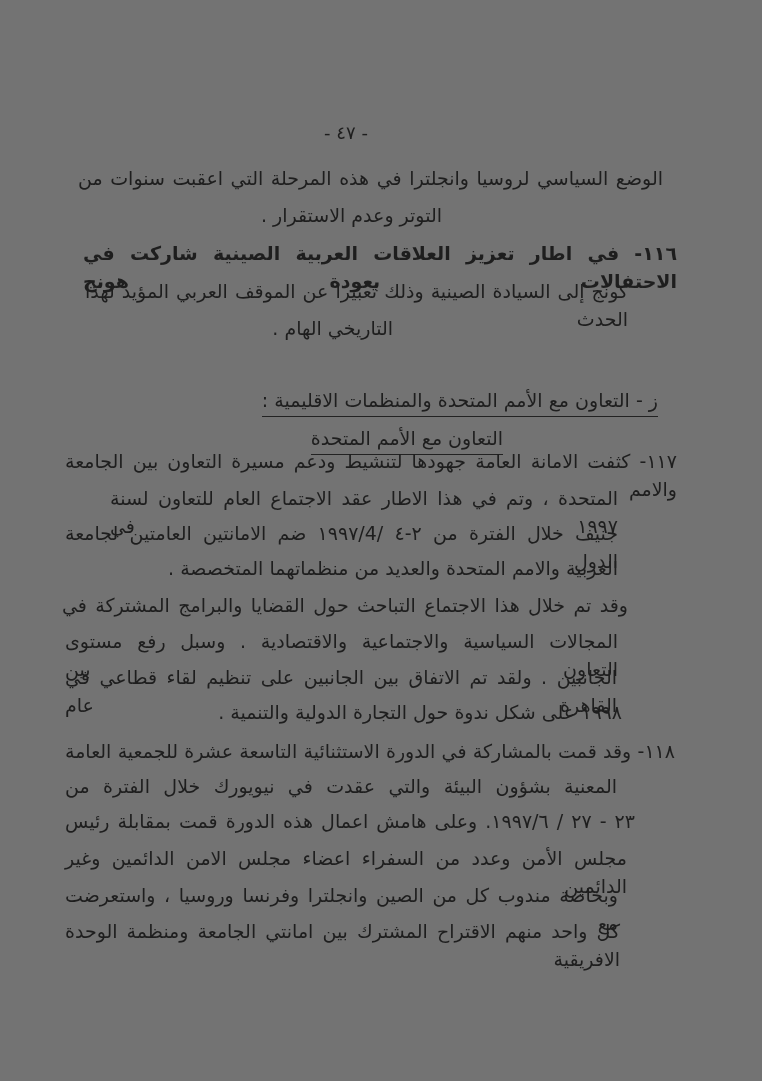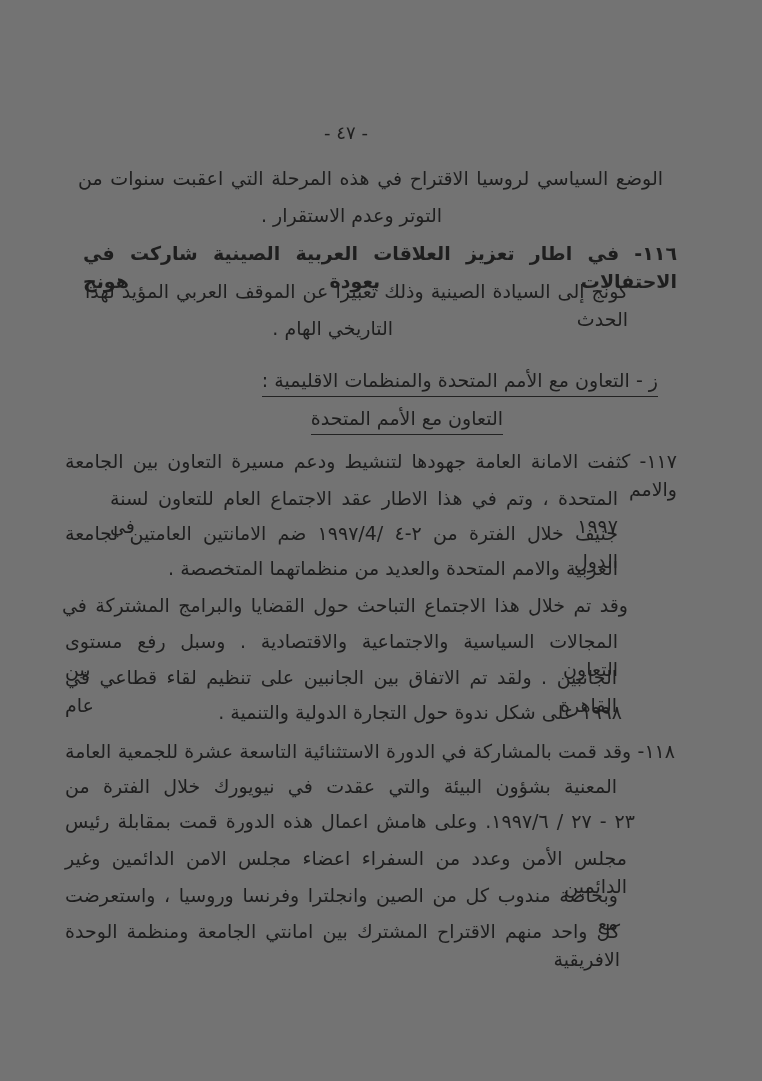--- a/index.html
+++ b/index.html
@@ -43,35 +43,36 @@
     font-size: 18px;
     line-height: 26px;
     letter-spacing: 1px;
   }
   .heading {
     position: absolute;
     font-size: 19px;
     line-height: 26px;
     white-space: nowrap;
     direction: rtl;
+    margin-top: 20px;
   }
   .heading .u {
     display: inline-block;
     padding-bottom: 3px;
     border-bottom: 1.6px solid #222;
   }
 </style>
 </head>
 <body>
 
 <div id="page">
 
   <div class="pagenum">- ٤٧ -</div>
 
-  <div class="ln j" style="top:164px; right:99px; left:78px;">الوضع السياسي لروسيا الاقتراح في هذه المرحلة التي اعقبت سنوات من</div>
+  <div class="ln j" style="top:164px; right:99px; left:78px;">الوضع السياسي لروسيا وانجلترا في هذه المرحلة التي اعقبت سنوات من</div>
   <div class="ln" style="top:201px; right:320px;">التوتر وعدم الاستقرار .</div>
 
   <div class="ln j" style="top:239px; right:85px; left:83px;font-weight:bold;">١١٦- في اطار تعزيز العلاقات العربية الصينية شاركت في الاحتفالات بعودة هونج</div>
   <div class="ln j" style="top:277px; right:134px; left:85px;">كونج إلى السيادة الصينية وذلك تعبيرا عن الموقف العربي المؤيد لهذا الحدث</div>
   <div class="ln" style="top:314px; right:369px;">التاريخي الهام .</div>
 
   <div class="heading" style="top:367px; right:104px;">
     <span class="u">ز - التعاون مع الأمم المتحدة والمنظمات الاقليمية :</span>
   </div>
   <div class="heading" style="top:405px; right:259px;">

